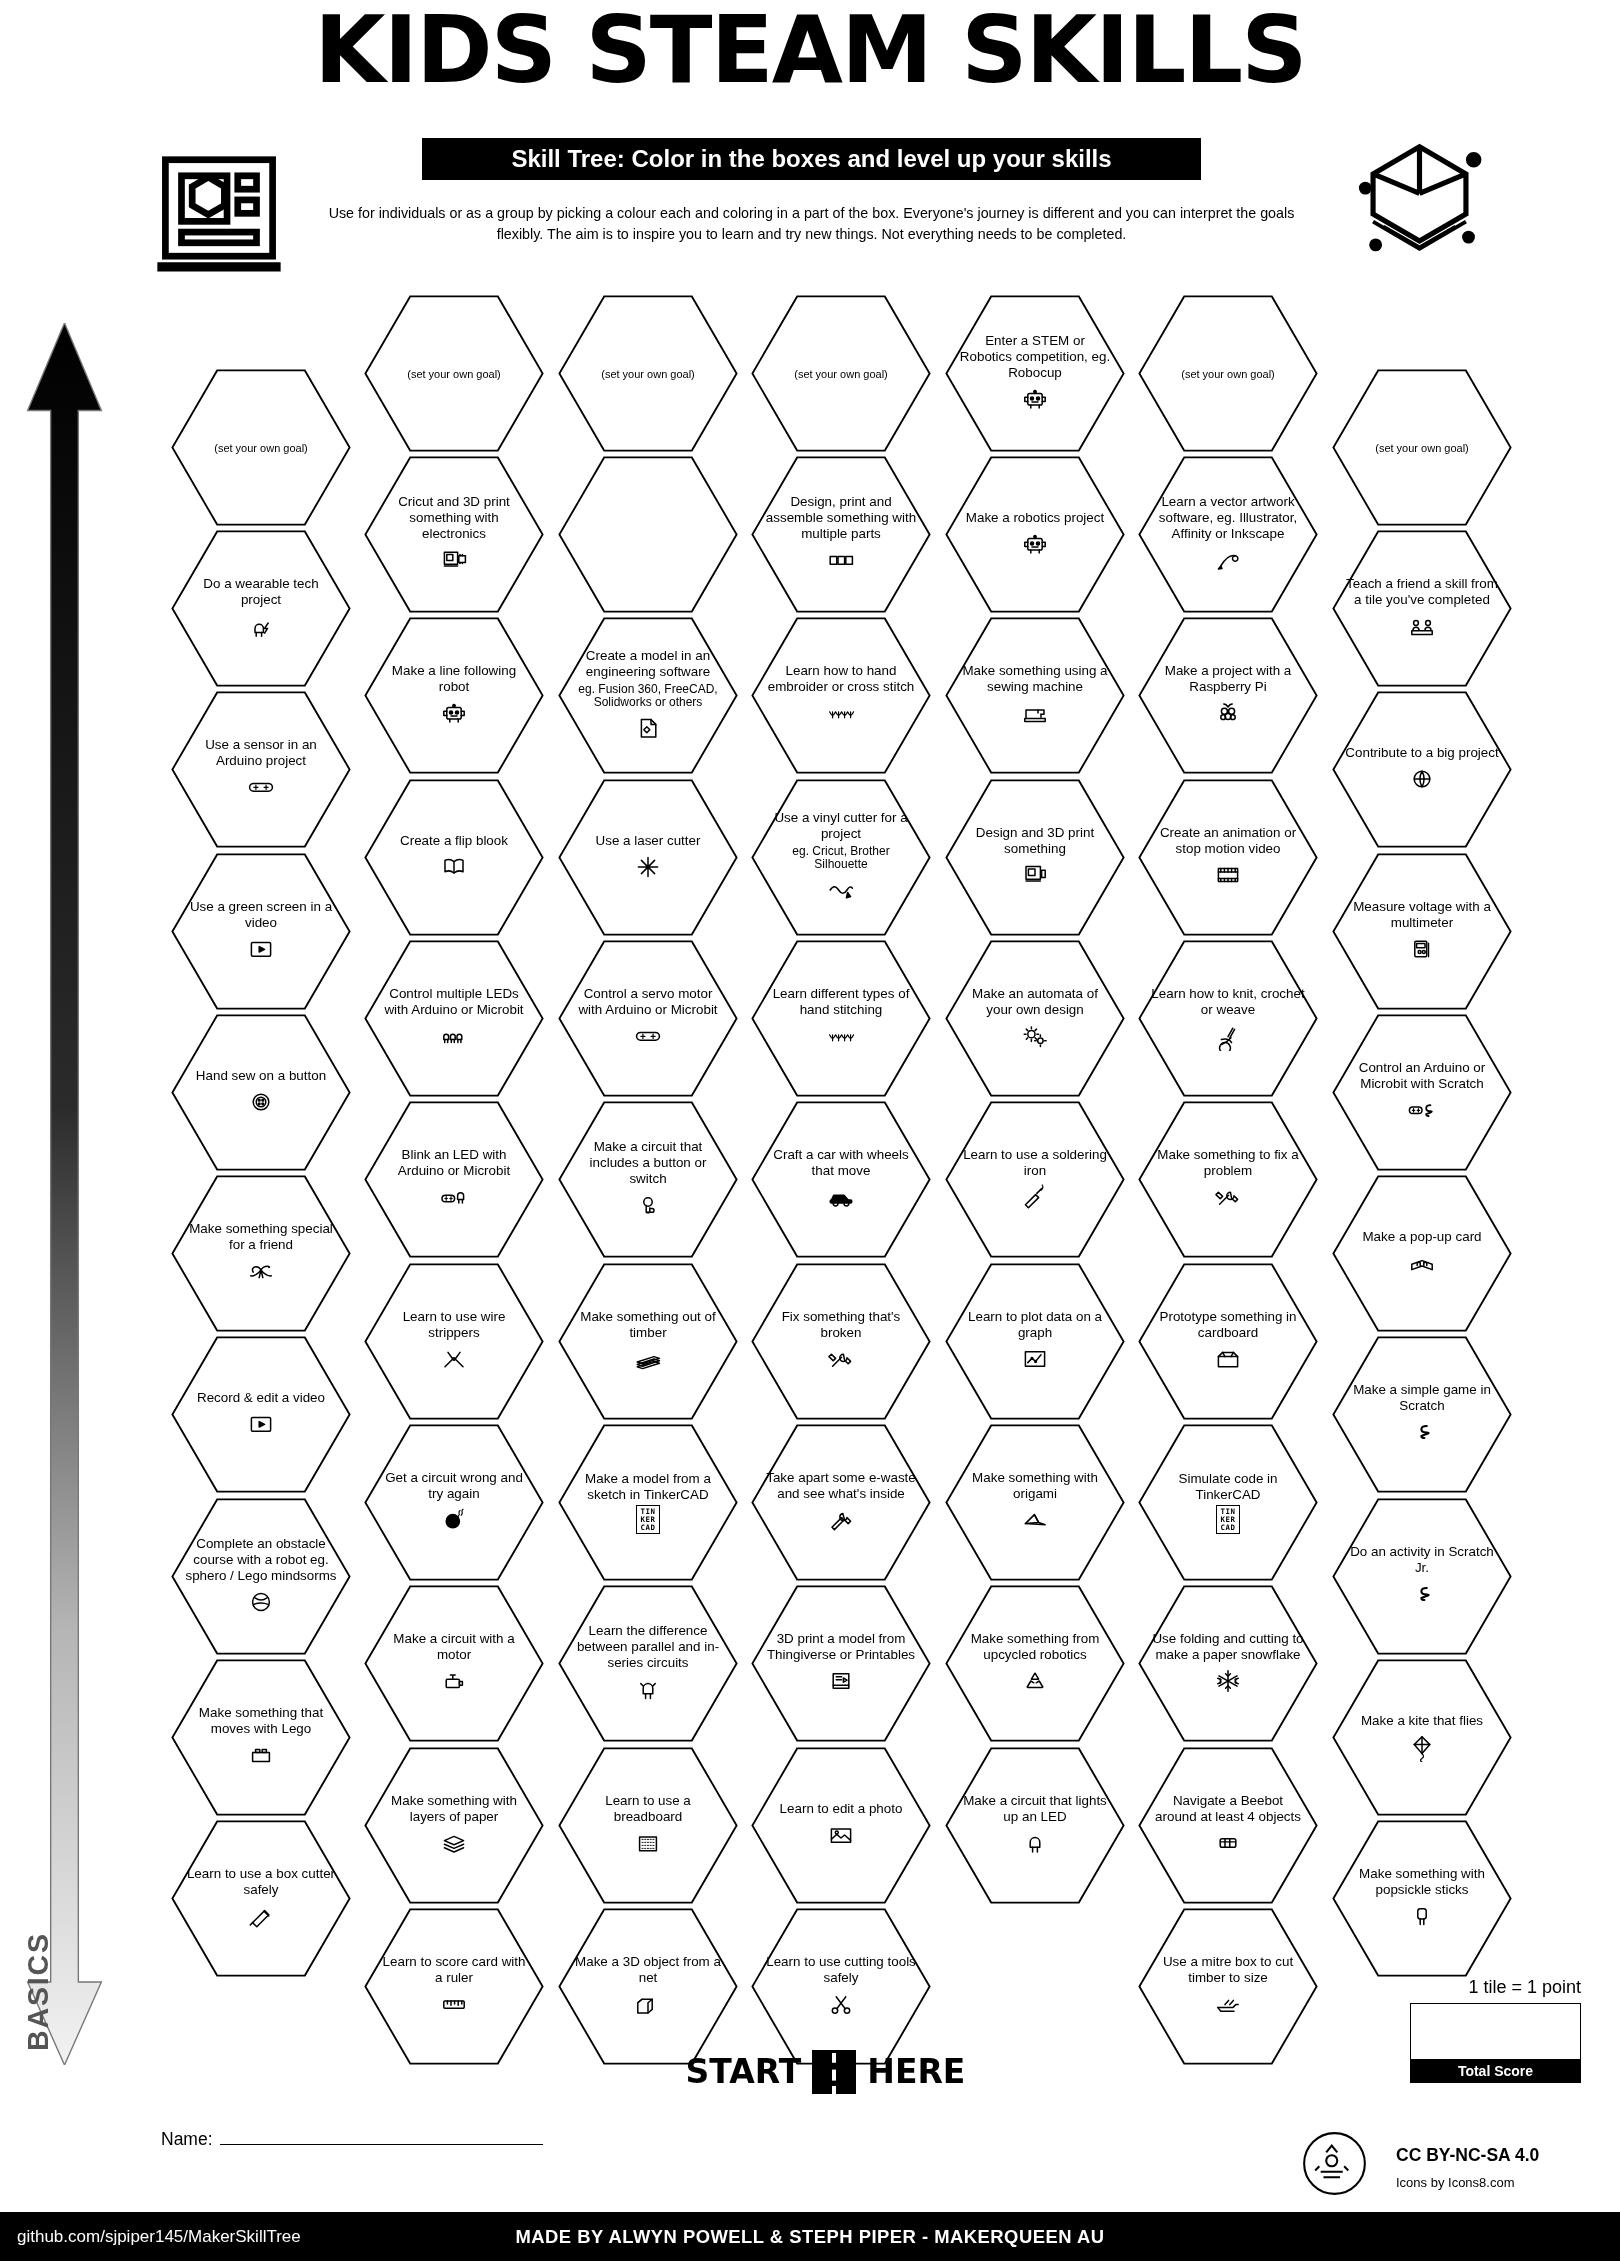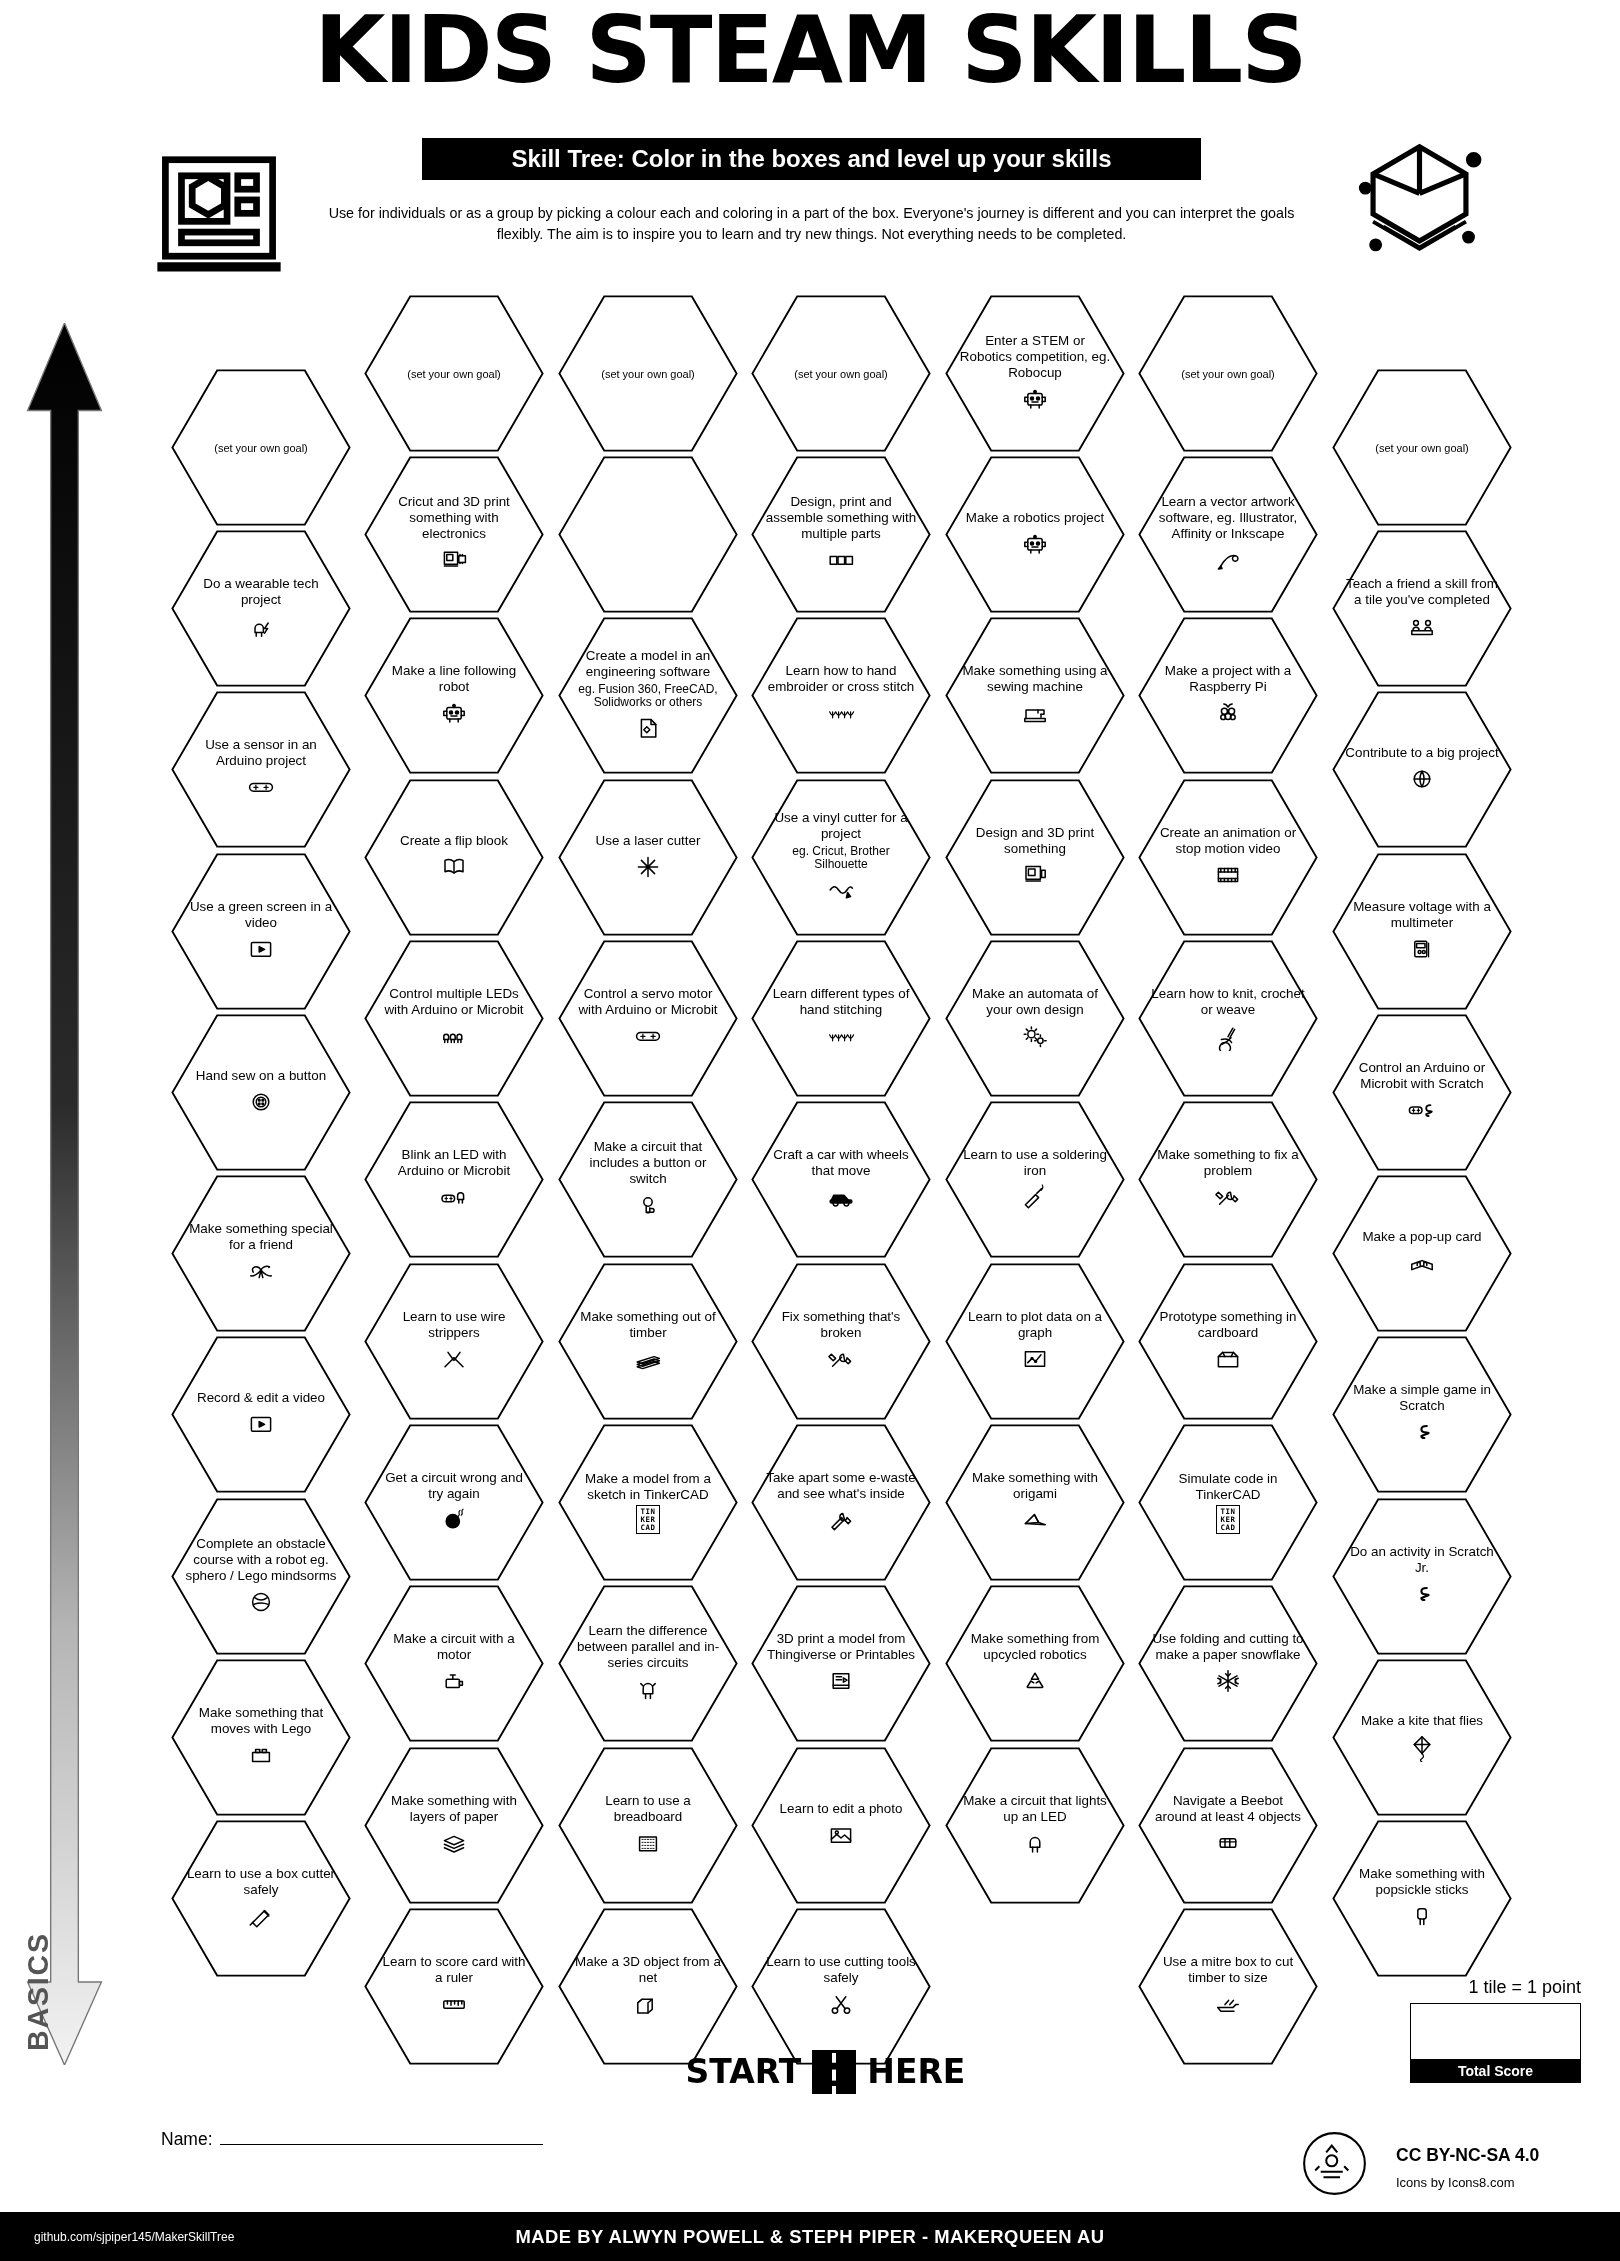--- a/index.html
+++ b/index.html
@@ -73,21 +73,21 @@
   .name-line .rule{display:inline-block;width:323px;border-bottom:1.8px solid #000;margin-left:7.4px;}
 
   
   .cc{position:absolute;left:1396px;top:2145px;font-size:17.5px;font-weight:600;}
   .cc-icon{position:absolute;left:1300px;top:2129px;width:69px;height:69px;}
   .icons8{position:absolute;left:1396px;top:2175px;font-size:13px;}
 
   
   .footer{position:absolute;left:0;top:2212px;width:1620px;height:49px;background:#000;color:#fff;display:flex;align-items:center;justify-content:center;}
   .footer .mid{font-size:18.4px;font-weight:600;letter-spacing:0.5px;}
-  .footer .left{position:absolute;left:34px;font-size:12px;}
+  .footer .left{position:absolute;left:17px;font-size:17px;}
 </style>
 </head>
 <body>
 
 <div class="page">
 
   <div class="title">KIDS STEAM SKILLS</div>
 
   <div class="printer-icon">
     <svg viewBox="0 0 100 100" width="134" height="138" fill="none" stroke="#000" stroke-width="5">

